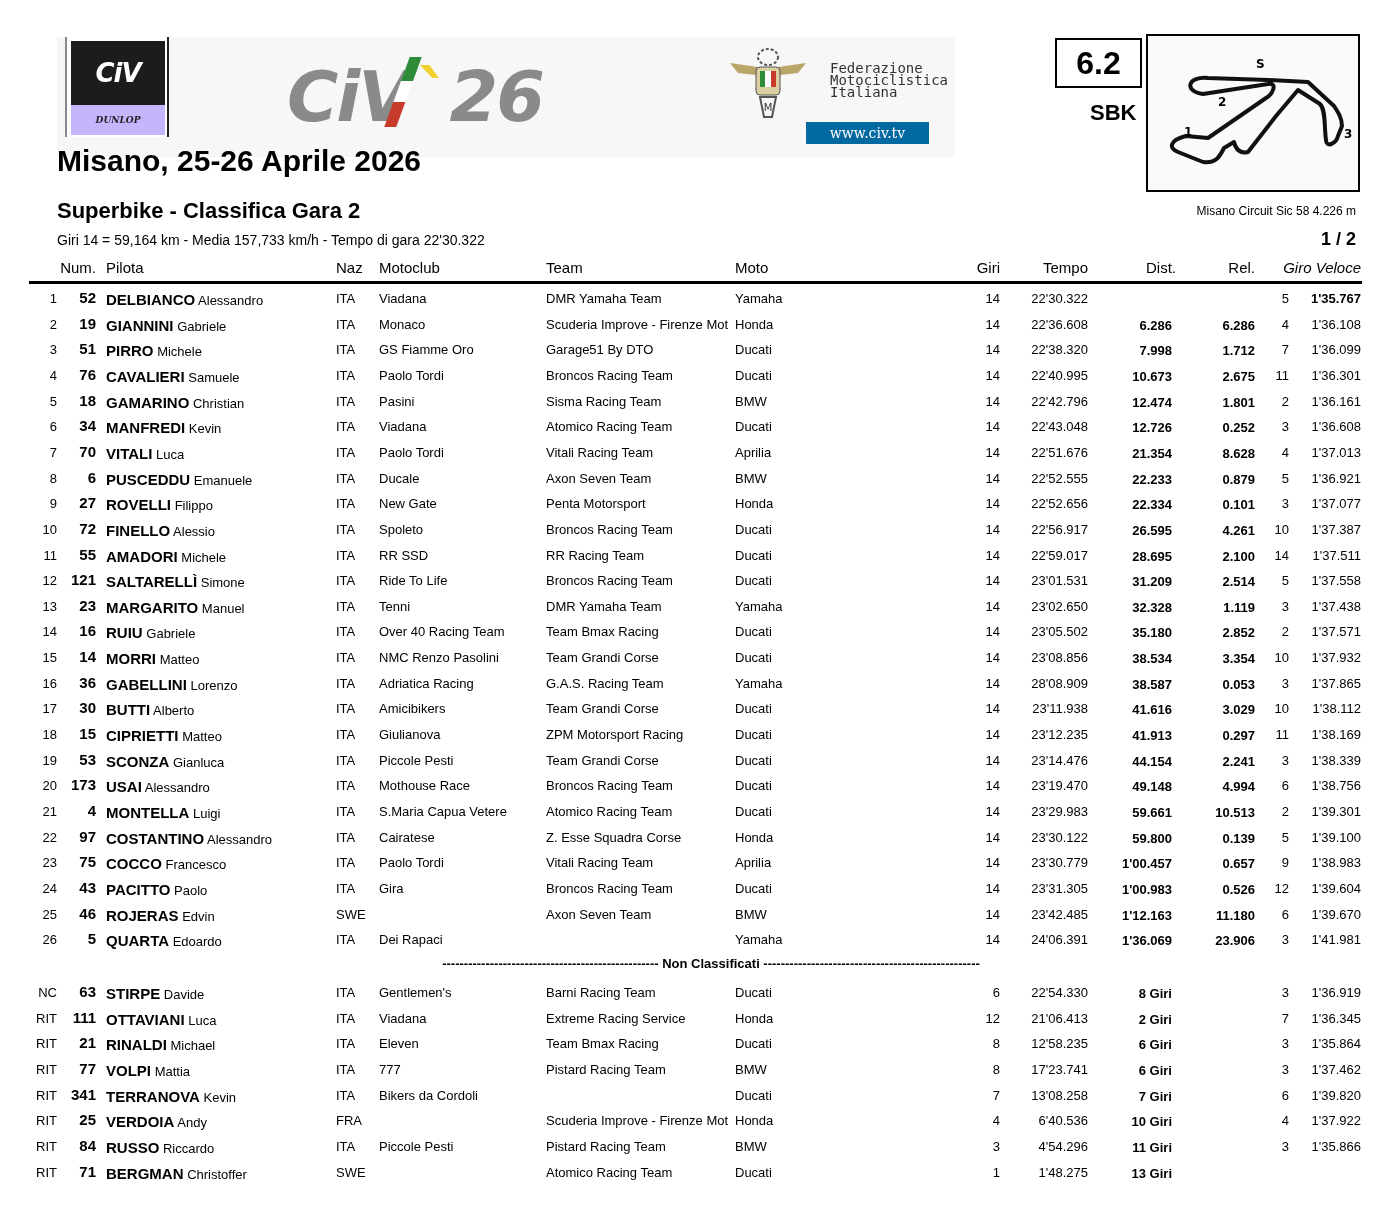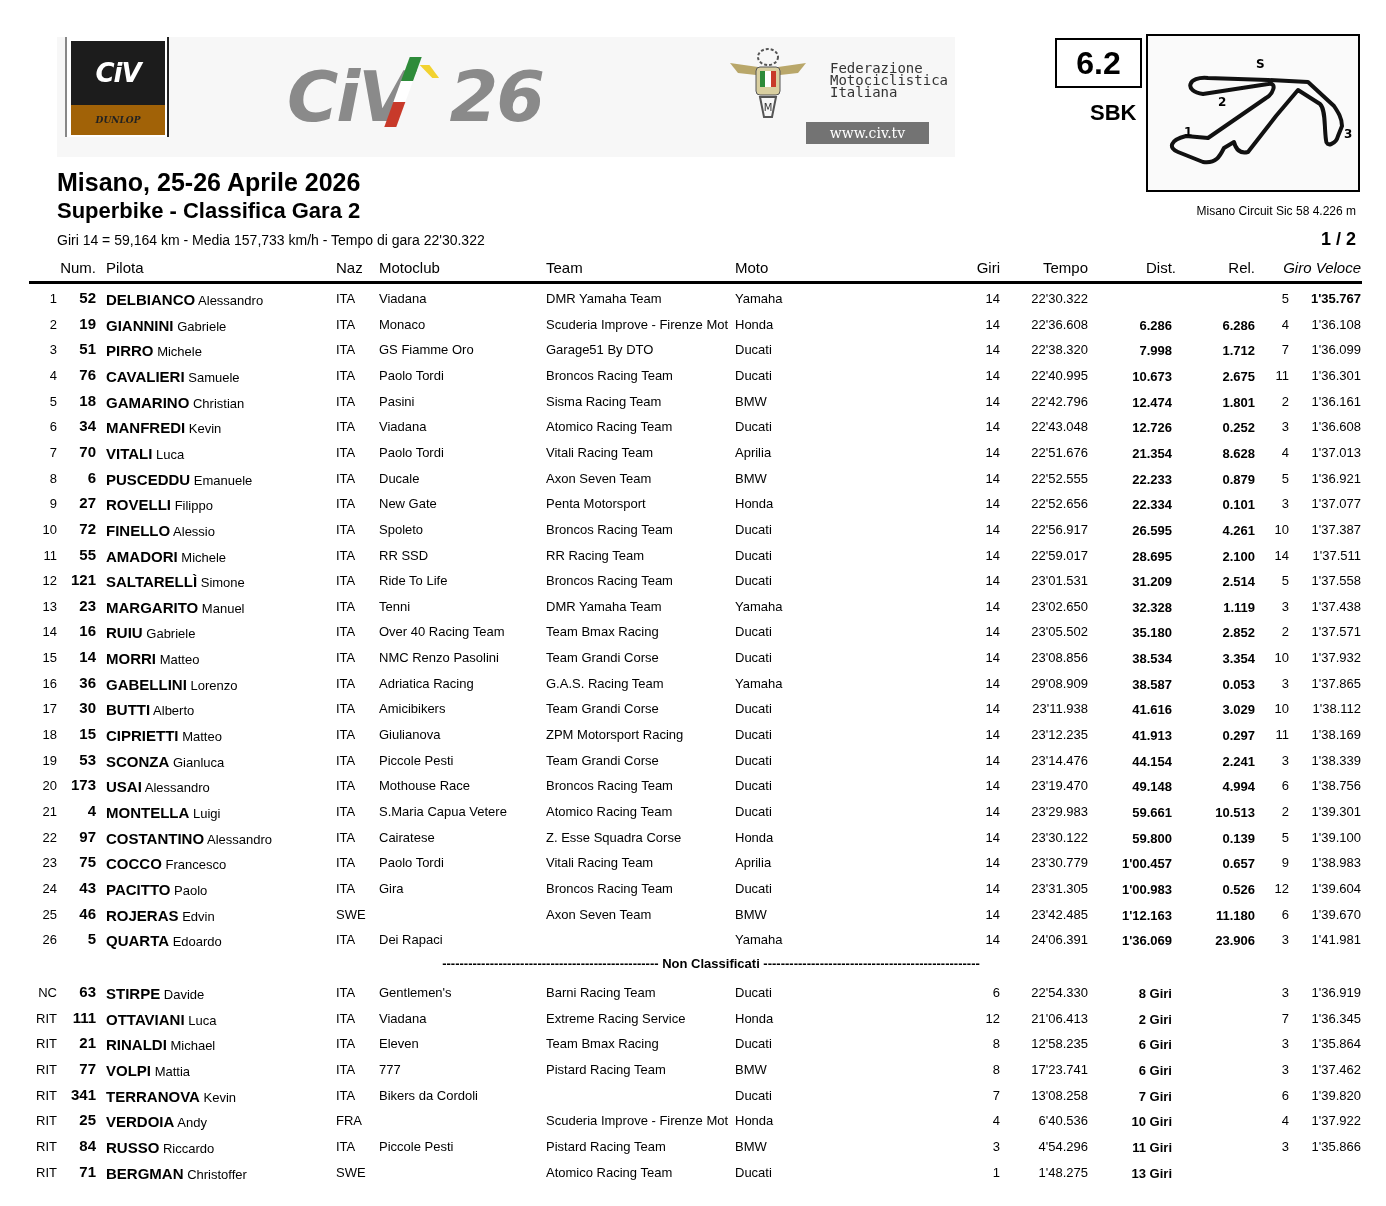--- a/index.html
+++ b/index.html
@@ -3,34 +3,34 @@
 <meta charset="utf-8">
 <style>
   * { box-sizing: border-box; margin: 0; padding: 0; }
   html, body { width: 1386px; height: 1206px; background: #ffffff; overflow: hidden; }
   body { font-family: "Liberation Sans", sans-serif; color: #000; position: relative; }
 
   
   .banner { position: absolute; left: 57px; top: 37px; width: 898px; height: 120px; background: #f7f7f7; }
   .civ-logo { position: absolute; left: 65px; top: 37px; width: 104px; height: 100px; border-left: 2px solid #888; border-right: 2px solid #222; background: #fff; }
   .civ-logo .black { position: absolute; left: 4px; top: 4px; width: 94px; height: 64px; background: #1c1c1c; color: #fff; font-weight: bold; font-style: italic; font-size: 26px; text-align: center; line-height: 64px; letter-spacing: -1px; font-family: "DejaVu Sans", sans-serif; }
-  .civ-logo .yellow { position: absolute; left: 4px; top: 68px; width: 94px; height: 30px; background: #a16207; color: #222; font-weight: bold; font-style: italic; font-size: 9px; text-align: center; line-height: 30px; font-family: "DejaVu Serif", serif; }
+  .civ-logo .yellow { position: absolute; left: 4px; top: 68px; width: 94px; height: 30px; background: #c4b5fd; color: #222; font-weight: bold; font-style: italic; font-size: 9px; text-align: center; line-height: 30px; font-family: "DejaVu Serif", serif; }
   .civ-big { position: absolute; left: 287px; top: 52px; font-size: 70px; font-weight: bold; font-style: italic; color: #8a8a8a; letter-spacing: -2px; font-family: "DejaVu Sans", sans-serif; line-height: 90px; }
   .civ-big .tick { color: #f2d230; font-style: normal; }
   .civ-big .flag { display: inline-block; width: 12px; height: 70px; background: linear-gradient(#2e8b3a 0 35%, #fff 35% 65%, #c83a2a 65%); transform: skewX(-20deg); margin-left: -14px; margin-right: 8px; vertical-align: -6px; }
   .fmi { position: absolute; left: 728px; top: 45px; width: 80px; height: 75px; }
   .fmi-text { position: absolute; left: 830px; top: 62px; font-size: 14px; line-height: 12px; color: #333; font-family: "DejaVu Sans Mono", monospace; }
-  .fmi-url { position: absolute; left: 806px; top: 122px; width: 123px; height: 22px; background: #737373; color: #fff; font-size: 14px; text-align: center; line-height: 22px; font-family: "DejaVu Serif", serif; }
+  .fmi-url { position: absolute; left: 806px; top: 122px; width: 123px; height: 22px; background: #0369a1; color: #fff; font-size: 14px; text-align: center; line-height: 22px; font-family: "DejaVu Serif", serif; }
 
   .race-box { position: absolute; left: 1055px; top: 38px; width: 87px; height: 50px; border: 2px solid #000; font-size: 32px; font-weight: bold; text-align: center; line-height: 46px; }
   .class-label { position: absolute; left: 1090px; top: 100px; font-size: 22px; font-weight: bold; }
   .track-box { position: absolute; left: 1146px; top: 34px; width: 214px; height: 158px; border: 2px solid #000; background: #fafafa; }
   .track-box svg { position: absolute; left: 0; top: 0; }
 
-  .title1 { position: absolute; left: 57px; top: 168px; font-size: 25px; font-weight: bold; }
+  .title1 { position: absolute; left: 57px; top: 144px; font-size: 30px; font-weight: bold; }
   .title2 { position: absolute; left: 57px; top: 198px; font-size: 22px; font-weight: bold; }
   .subinfo { position: absolute; left: 57px; top: 232px; font-size: 14px; }
   .circuit { position: absolute; right: 30px; top: 204px; font-size: 12px; margin-left: 12px; }
   .pageno { position: absolute; right: 30px; top: 229px; font-size: 18px; font-weight: bold; }
 
   
   .thead { position: absolute; left: 0; top: 259px; width: 1386px; height: 22px; font-size: 15px; }
   .rule { position: absolute; left: 29px; top: 281px; width: 1333px; height: 3px; background: #000; }
   .row { position: absolute; left: 0; width: 1386px; height: 25px; font-size: 13px; }
   .c { position: absolute; white-space: nowrap; top: 0; }
@@ -355,21 +355,21 @@
     </div>
     <div class="row" style="top: 676px;">
       <span class="c c-pos">16</span>
       <span class="c c-num">36</span>
       <span class="c c-name"><span class="sur">GABELLINI</span><span> </span><span>Lorenzo</span></span>
       <span class="c c-naz">ITA</span>
       <span class="c c-club">Adriatica Racing</span>
       <span class="c c-team">G.A.S. Racing Team</span>
       <span class="c c-moto">Yamaha</span>
       <span class="c c-giri">14</span>
-      <span class="c c-tempo">29'08.909</span>
+      <span class="c c-tempo">28'08.909</span>
       <span class="c c-dist">38.587</span>
       <span class="c c-rel">0.053</span>
       <span class="c c-lap">3</span>
       <span class="c c-best">1'37.865</span>
     </div>
     <div class="row" style="top: 701px;">
       <span class="c c-pos">17</span>
       <span class="c c-num">30</span>
       <span class="c c-name"><span class="sur">BUTTI</span><span> </span><span>Alberto</span></span>
       <span class="c c-naz">ITA</span>

